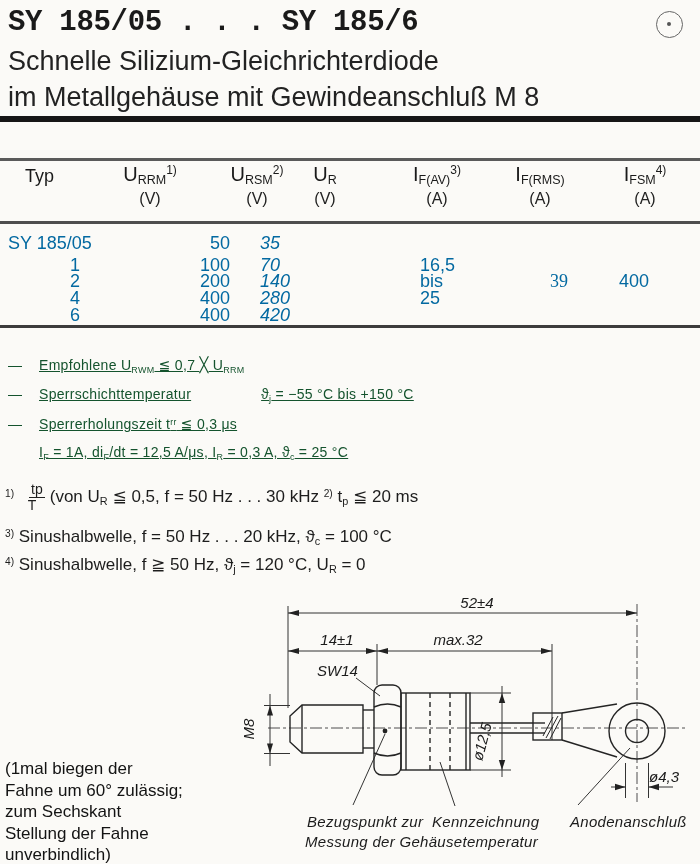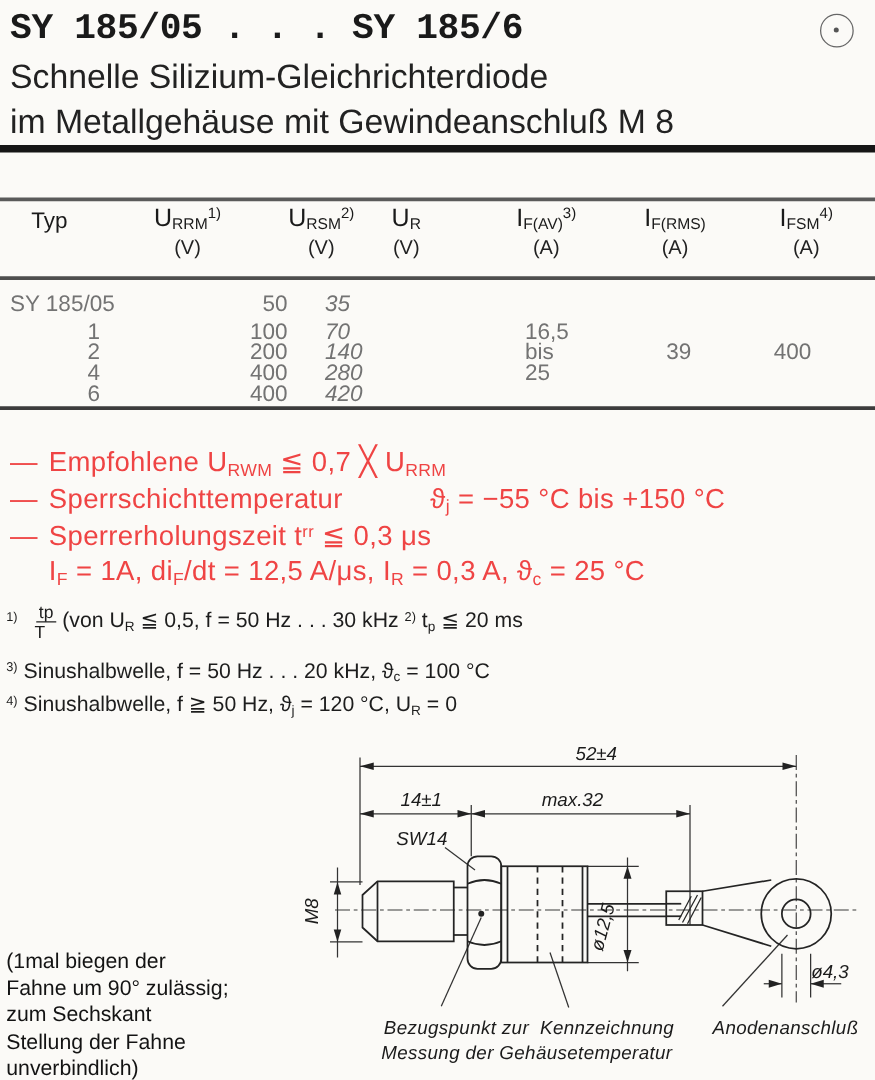--- a/index.html
+++ b/index.html
@@ -18,32 +18,32 @@
   .rule.thin2{top:221px;height:2.5px;background:#4e4e4e;}
   .rule.thin3{top:325px;height:3px;background:#3c3c3c;}
 
   
   .typ-h{position:absolute;left:6px;top:166px;font-size:18px;margin-left:19px;}
   .th{position:absolute;top:163px;width:120px;text-align:center;}
   .th .sym-line{font-size:20px;white-space:nowrap;}
   .th-sub{font-size:12.5px;vertical-align:-0.22em;}
   .th-sup{font-size:12px;vertical-align:0.55em;}
   .th-unit{font-size:16px;margin-top:3px;color:#222;}
-  .trow{position:absolute;left:0;width:700px;height:19px;font-size:18px;color:#737373;}
+  .trow{position:absolute;left:0;width:700px;height:19px;font-size:18px;color:#0369a1;}
   .cell{position:absolute;white-space:nowrap;}
   .c-typ-first{left:8px;}
   .c-typ{left:8px;width:72px;text-align:right;}
   .c-v1{left:134px;width:96px;text-align:right;}
   .c-v2{left:260px;width:93px;text-align:left;font-style:italic;}
   .c-ifav{left:420px;width:70px;}
-  .c-ifrms{left:489px;width:64px;text-align:right;}
+  .c-ifrms{left:527px;width:64px;text-align:center;font-family:Liberation Serif, serif;}
   .c-ifsm{left:602px;width:64px;text-align:center;}
 
   
-  .note-line{position:absolute;left:8px;font-size:22px;color:#ef4444;white-space:nowrap;letter-spacing:0.3px;}
+  .note-line{position:absolute;left:8px;font-size:14px;color:#14532d;white-space:nowrap;letter-spacing:0.3px;text-decoration:underline;}
   .note-line.indent{left:39px;}
   .seg-sub{font-size:0.64em;vertical-align:-0.28em;}
   .seg-sup{font-size:0.6em;vertical-align:0.5em;}
   .seg-x{font-size:1.05em;}
   .seg-dash{display:inline-block;width:31px;}
   .seg-gap{display:inline-block;width:70px;}
 
   
   .fn-line{position:absolute;left:5px;font-size:17px;color:#1d1d1d;white-space:nowrap;}
   .frac{display:inline-flex;flex-direction:column;align-items:center;vertical-align:middle;
@@ -153,21 +153,21 @@
 
   <div class="fn-line" style="top:482px"><span class="seg-sup">1)</span><span class="frac">
         <span class="fnum">tp</span>
         <span class="fden">T</span>
       </span><span class="seg-t">(von U</span><span class="seg-sub">R</span><span class="seg-t"> ≦ 0,5, f = 50 Hz . . . 30 kHz </span><span class="seg-sup">2)</span><span class="seg-t"> t</span><span class="seg-sub">p</span><span class="seg-t"> ≦ 20 ms</span></div>
   <div class="fn-line" style="top:527px"><span class="seg-sup">3)</span><span class="seg-t">  Sinushalbwelle, f = 50 Hz . . . 20 kHz, ϑ</span><span class="seg-sub">c</span><span class="seg-t"> = 100 °C</span></div>
   <div class="fn-line" style="top:554px"><span class="seg-sup">4)</span><span class="seg-t">  Sinushalbwelle, f ≧ 50 Hz, ϑ</span><span class="seg-sub">j</span><span class="seg-t"> = 120 °C, U</span><span class="seg-sub">R</span><span class="seg-t"> = 0</span></div>
 
   <div class="side-note">
     <div>(1mal biegen der</div>
-    <div>Fahne um 90° zulässig;</div>
+    <div>Fahne um 60° zulässig;</div>
     <div>zum Sechskant</div>
     <div>Stellung der Fahne</div>
     <div>unverbindlich)</div>
   </div>
 
   <svg id="drawing" width="460" height="274" viewBox="0 0 460 274">
 
     <g stroke="#3a3a3a" stroke-width="0.9" stroke-dasharray="12 3 3 3">
       <line x1="28" y1="138" x2="446" y2="138"></line>
       <line x1="397" y1="14" x2="397" y2="212"></line>

